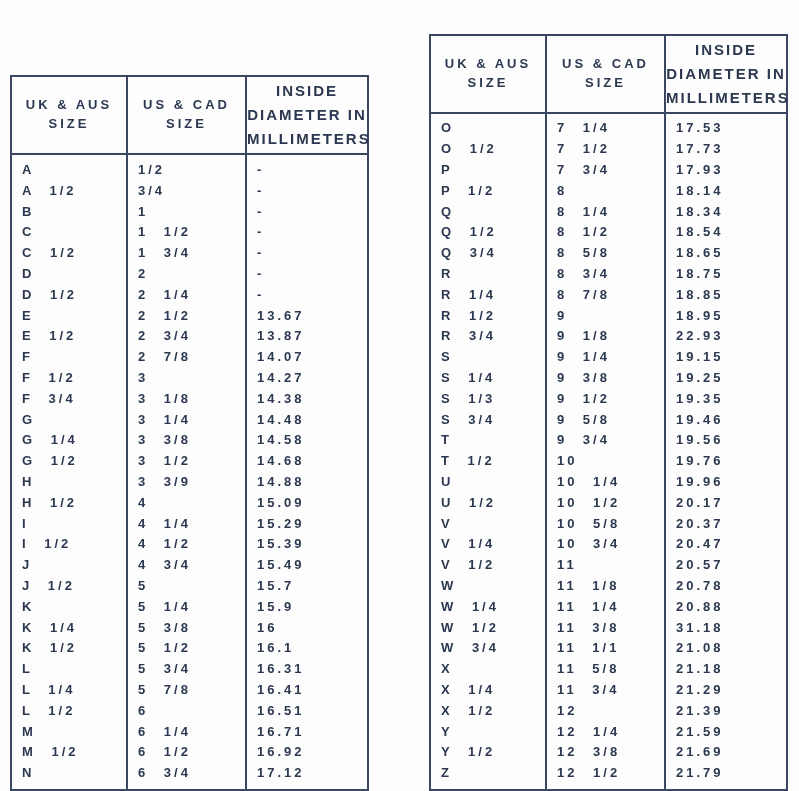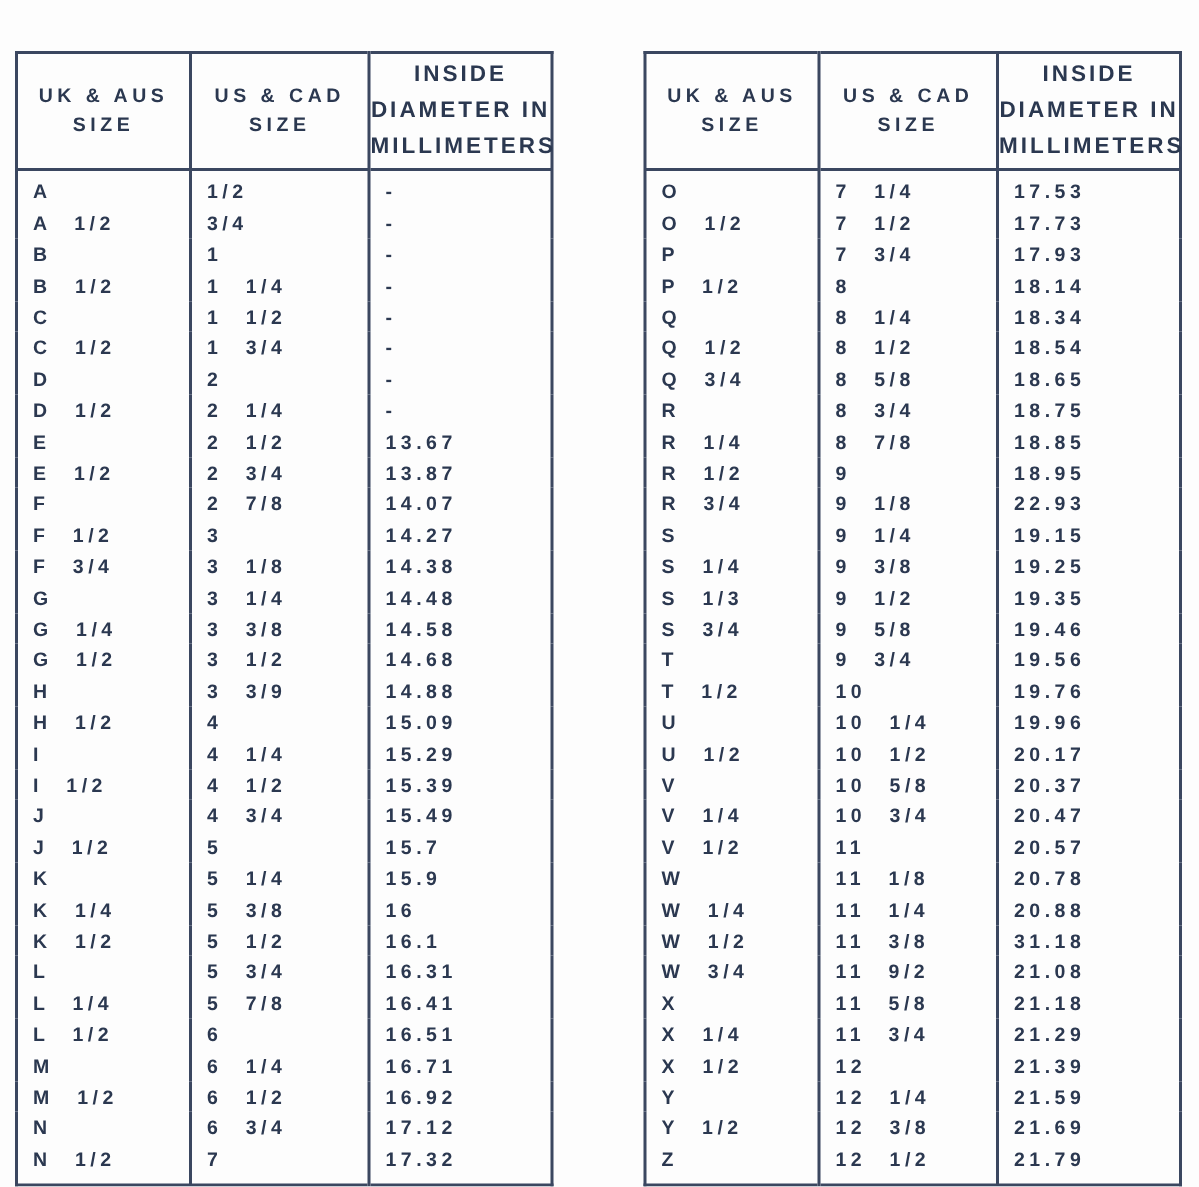--- a/index.html
+++ b/index.html
@@ -97,25 +97,20 @@
           <td>A 1/2</td>
           <td>3/4</td>
           <td>-</td>
         </tr>
         <tr>
           <td>B</td>
           <td>1</td>
           <td>-</td>
         </tr>
         <tr>
-          <td>B 1/2</td>
-          <td>1 1/4</td>
-          <td>-</td>
-        </tr>
-        <tr>
           <td>C</td>
           <td>1 1/2</td>
           <td>-</td>
         </tr>
         <tr>
           <td>C 1/2</td>
           <td>1 3/4</td>
           <td>-</td>
         </tr>
         <tr>
@@ -235,25 +230,20 @@
         </tr>
         <tr>
           <td>M 1/2</td>
           <td>6 1/2</td>
           <td>16.92</td>
         </tr>
         <tr>
           <td>N</td>
           <td>6 3/4</td>
           <td>17.12</td>
-        </tr>
-        <tr>
-          <td>N 1/2</td>
-          <td>7</td>
-          <td>17.32</td>
         </tr>
       </tbody>
   </table>
 
   <table class="size-table">
     <colgroup>
       <col class="c1">
         <col class="c2">
         <col class="c3">
     </colgroup>
@@ -389,21 +379,21 @@
           <td>11 1/4</td>
           <td>20.88</td>
         </tr>
         <tr>
           <td>W 1/2</td>
           <td>11 3/8</td>
           <td>31.18</td>
         </tr>
         <tr>
           <td>W 3/4</td>
-          <td>11 9/2</td>
+          <td>11 1/1</td>
           <td>21.08</td>
         </tr>
         <tr>
           <td>X</td>
           <td>11 5/8</td>
           <td>21.18</td>
         </tr>
         <tr>
           <td>X 1/4</td>
           <td>11 3/4</td>

